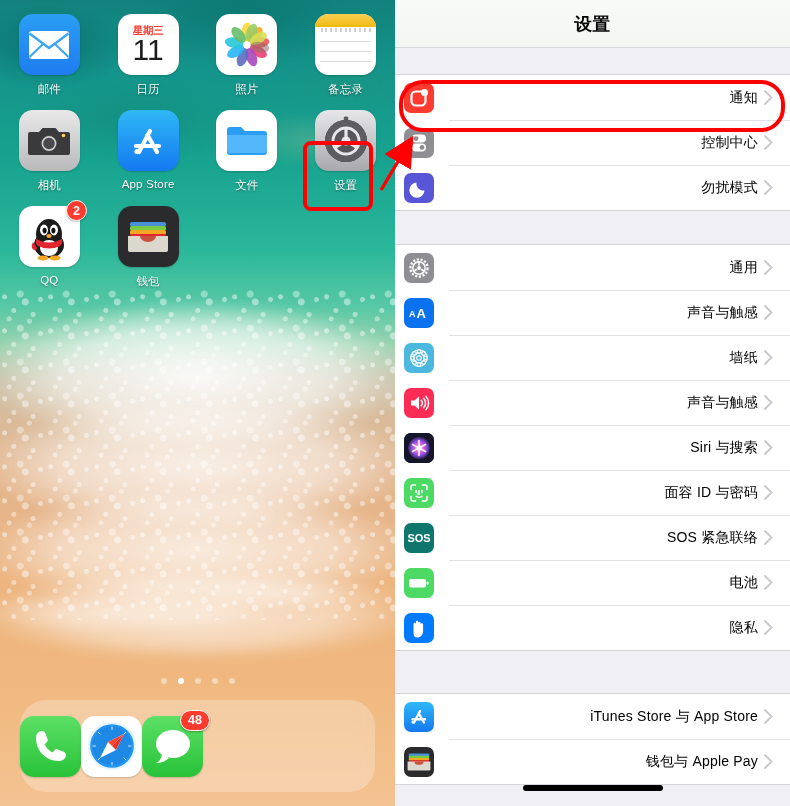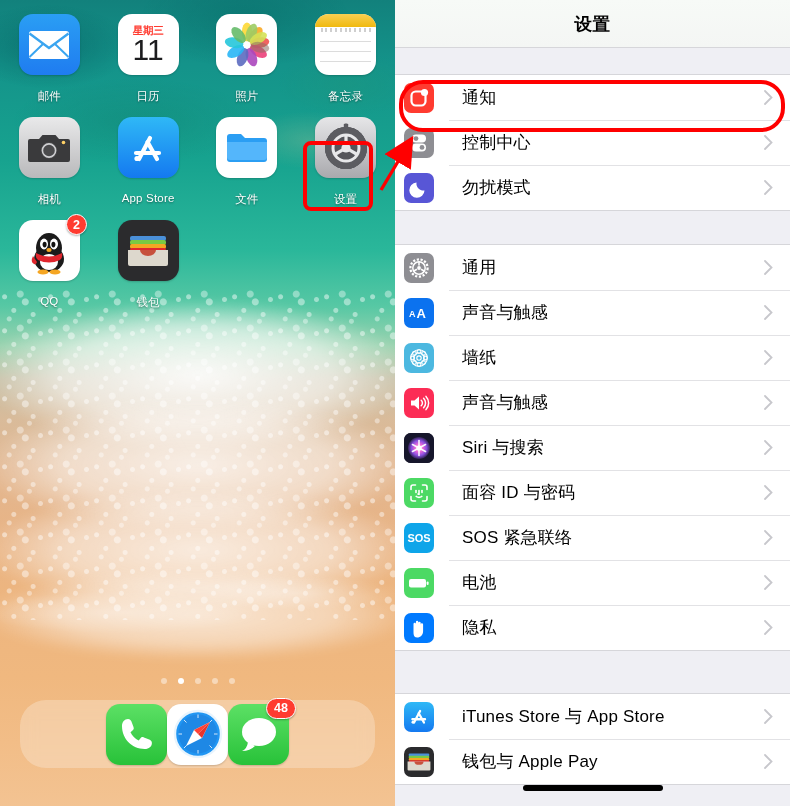--- a/index.html
+++ b/index.html
@@ -87,21 +87,21 @@
   }
   .app-tile-wrap { position: relative; width: 61px; height: 61px; }
   .app-tile {
     width: 61px; height: 61px;
     border-radius: 14px;
     overflow: hidden;
     position: relative;
     box-shadow: 0 1px 2px rgba(0,0,0,.18);
   }
   .app-label {
-    margin-top: 14px;
+    margin-top: 7px;
     font-size: 11.5px;
     color: #ffffff;
     text-shadow: 0 1px 2px rgba(0,0,0,.45);
     white-space: nowrap;
     letter-spacing: .2px;
   }
   .badge {
     position: absolute;
     top: -6px; right: -7px;
     min-width: 21px; height: 21px;
@@ -140,24 +140,24 @@
     display: flex; justify-content: center; gap: 11px;
   }
   .page-dots i {
     width: 6px; height: 6px; border-radius: 50%;
     background: rgba(255,255,255,.45); display: block;
   }
   .page-dots i.on { background: #ffffff; }
 
   
   .dock {
-    position: absolute; left: 20px; right: 20px; top: 700px; height: 68px;
+    position: absolute; left: 20px; right: 20px; top: 700px; height: 92px;
     border-radius: 26px;
     background: rgba(255,255,255,.26);
-    display: flex; align-items: center; justify-content: center;
+    display: flex; align-items: center; justify-content: flex-start;
     backdrop-filter: blur(8px);
   }
   .dock .app-tile-wrap { width:61px; height:61px; }
   .t-phone { background: linear-gradient(to bottom,#5ce065,#28c239); display:flex;align-items:center;justify-content:center;}
   .t-safari { background:#fff; display:flex;align-items:center;justify-content:center;}
   .t-messages { background: linear-gradient(to bottom,#5ce065,#28c239); display:flex;align-items:center;justify-content:center;}
 
   
   .settings {
     position: relative;
@@ -188,24 +188,25 @@
     height: 1px; background: #e2e2e5;
   }
   .r-icon {
     width: 30px; height: 30px; border-radius: 7px;
     flex: 0 0 30px;
     display: flex; align-items: center; justify-content: center;
     overflow: hidden;
   }
   .r-label {
     margin-left: 28px;
-    font-size: 17px;
+    font-size: 14px;
     color: #000;
     flex: 1;
     letter-spacing: .2px;
+    text-align: right;
   }
   .chev {
     width: 20px; margin-right: 12px;
     color: #c7c7cc; font-size: 18px; line-height: 1;
     display: flex; align-items: center; justify-content: center;
   }
   .chev svg { display:block; }
 
   
   .home-indicator {
@@ -683,21 +684,21 @@
         </div>
         <div class="r-label">面容 ID 与密码</div>
         <div class="chev">
           <svg width="9" height="15" viewBox="0 0 9 15">
               <path d="M1 1 L7.5 7.5 L1 14" fill="none" stroke="#c7c7cc" stroke-width="1.8" stroke-linecap="round"></path>
             </svg>
         </div>
       </div>
 
       <div class="row">
-        <div class="r-icon" style="background:#0ea5e9;">
+        <div class="r-icon" style="background:#0f766e;">
           <svg width="28" height="14" viewBox="0 0 28 14">
             <text x="14" y="11" text-anchor="middle" font-family="Liberation Sans, sans-serif" font-size="11" font-weight="bold" fill="#fff">SOS</text>
           </svg>
         </div>
         <div class="r-label">SOS 紧急联络</div>
         <div class="chev">
           <svg width="9" height="15" viewBox="0 0 9 15">
               <path d="M1 1 L7.5 7.5 L1 14" fill="none" stroke="#c7c7cc" stroke-width="1.8" stroke-linecap="round"></path>
             </svg>
         </div>

